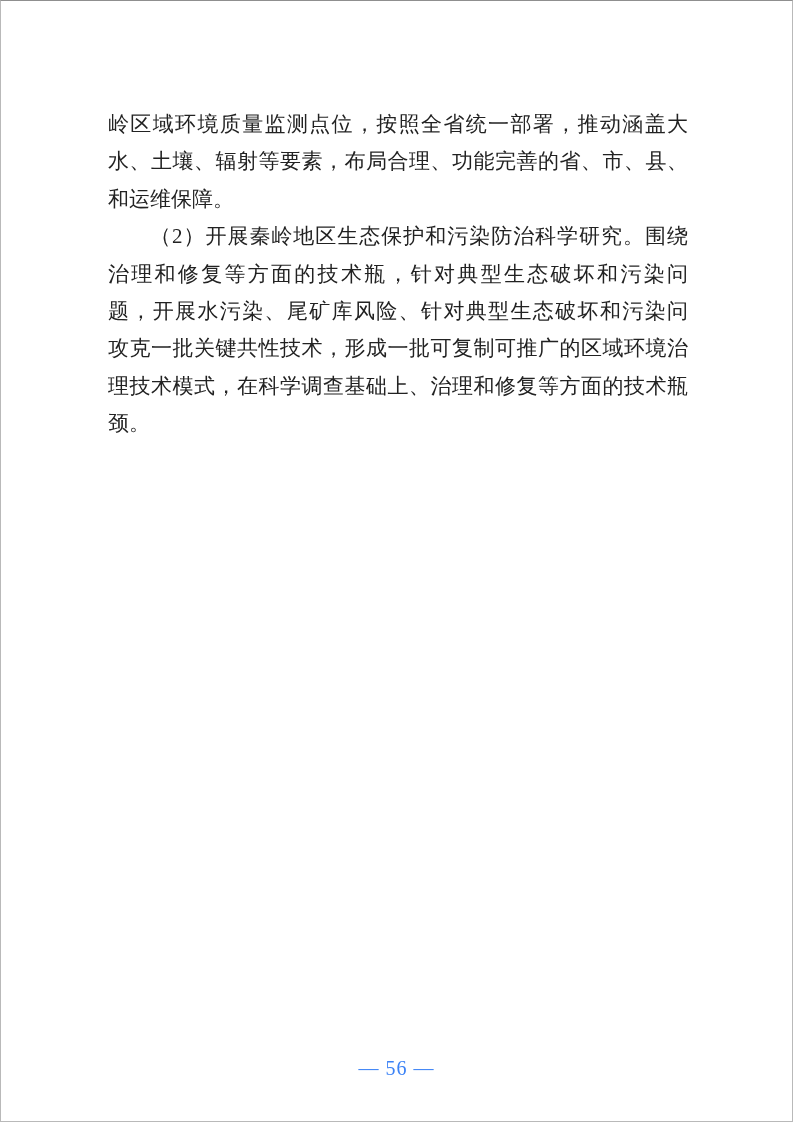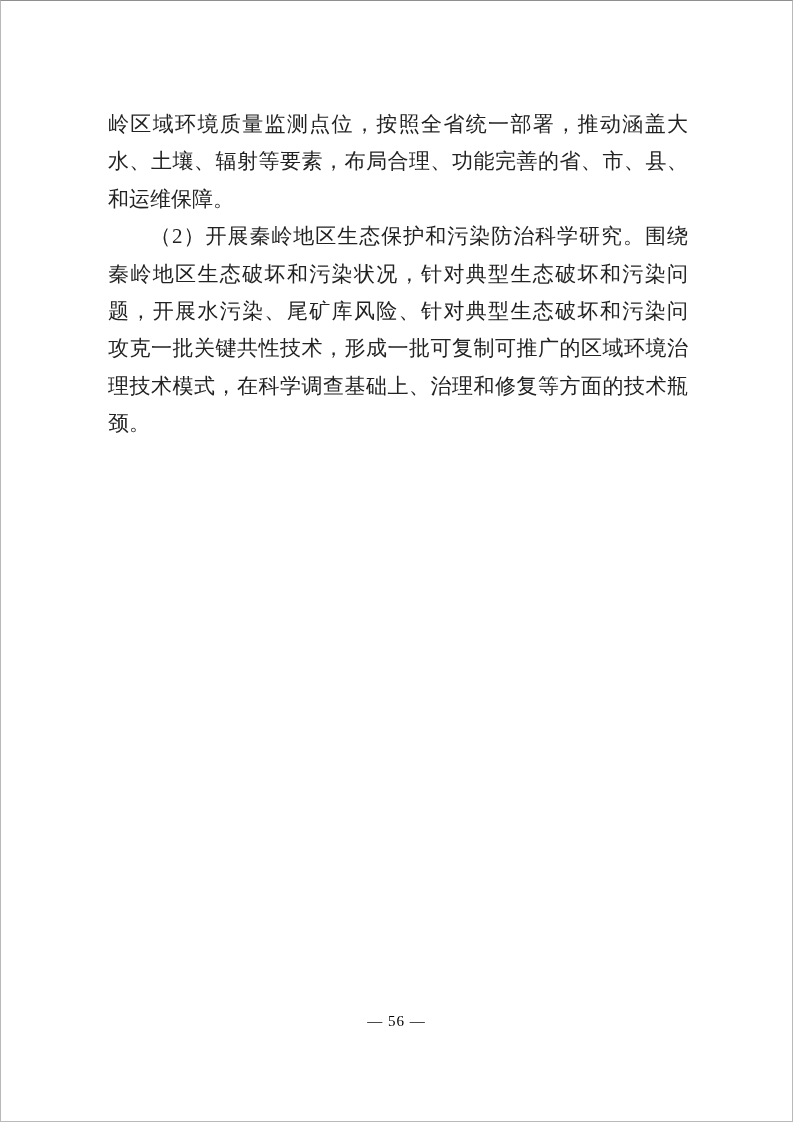--- a/index.html
+++ b/index.html
@@ -42,44 +42,44 @@
   .line.para-end {
     text-align: center;
     text-align-last: left;
   }
   .line.indent {
     text-indent: 2em;
   }
   .footer {
     position: absolute;
     left: 0;
-    top: 1012px;
+    top: 1056px;
     width: 100%;
     text-align: center;
-    font-size: 15px;
+    font-size: 20px;
     letter-spacing: 1px;
-    color: #000000;
+    color: #3b82f6;
   }
 </style>
 </head>
 <body>
 
 <div class="page">
 
   <div class="text-block">
 
     <div class="paragraph">
       <div class="line">岭区域环境质量监测点位，按照全省统一部署，推动涵盖大气、</div>
       <div class="line">水、土壤、辐射等要素，布局合理、功能完善的省、市、县、</div>
       <div class="line para-end">和运维保障。</div>
     </div>
 
     <div class="paragraph">
       <div class="line indent">（2）开展秦岭地区生态保护和污染防治科学研究。围绕</div>
-      <div class="line">秦岭地区生态破坏和污染状况，针对典型生态破坏和污染问</div>
+      <div class="line">治理和修复等方面的技术瓶，针对典型生态破坏和污染问</div>
       <div class="line">题，开展水污染、尾矿库风险、针对典型生态破坏和污染问</div>
       <div class="line">攻克一批关键共性技术，形成一批可复制可推广的区域环境治</div>
       <div class="line">理技术模式，在科学调查基础上、治理和修复等方面的技术瓶</div>
       <div class="line para-end">颈。</div>
     </div>
 
   </div>
 
   <div class="footer">— 56 —</div>
 

